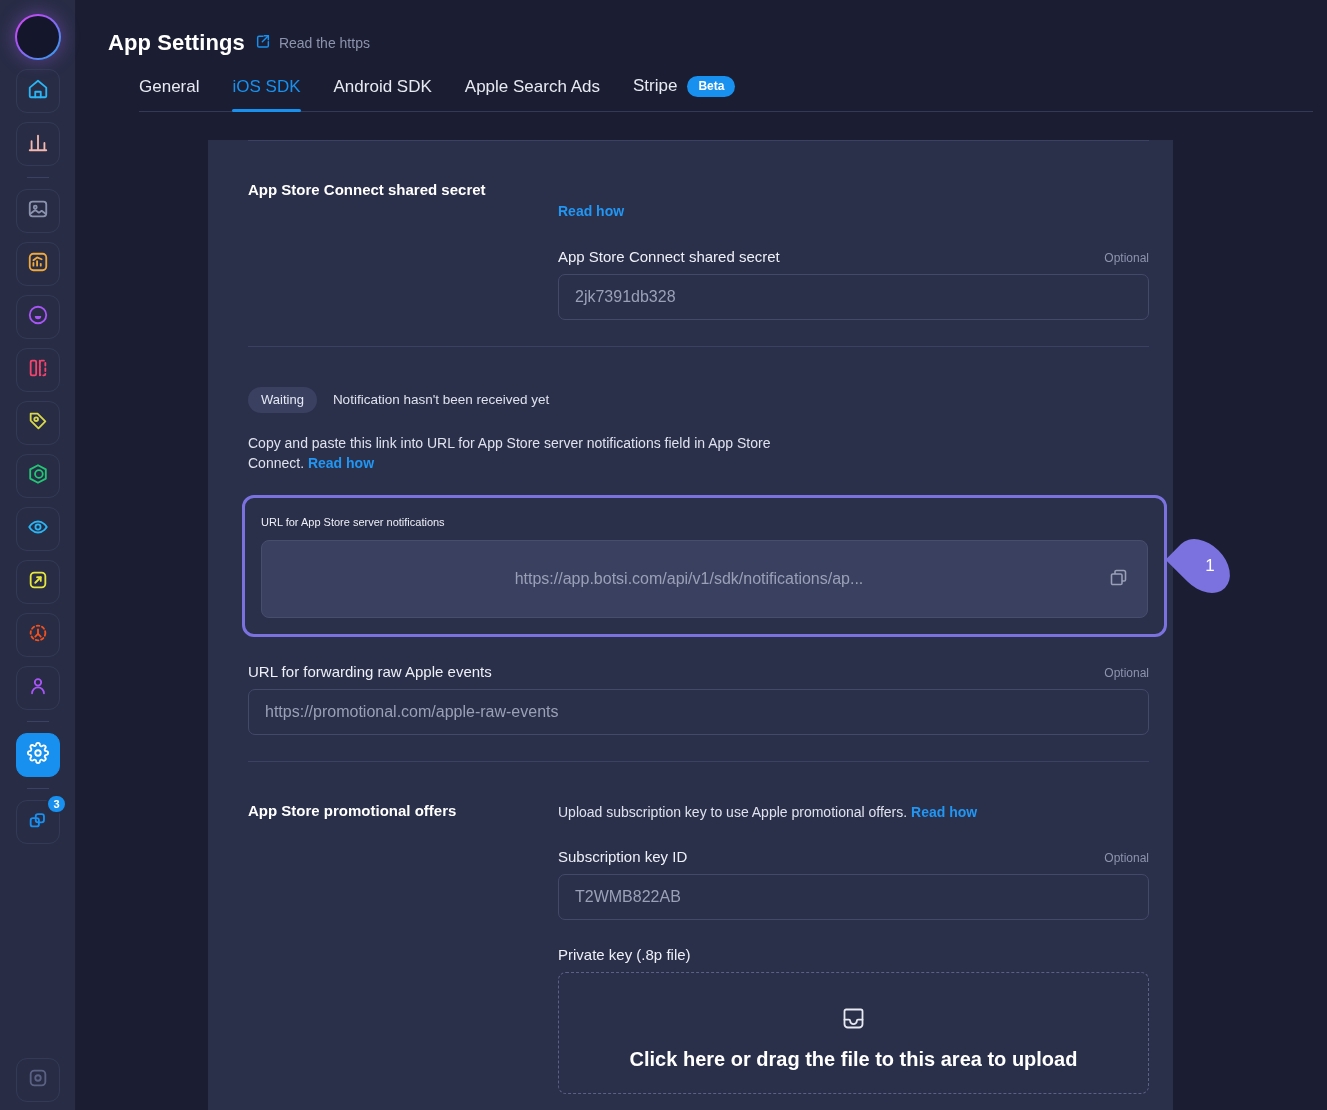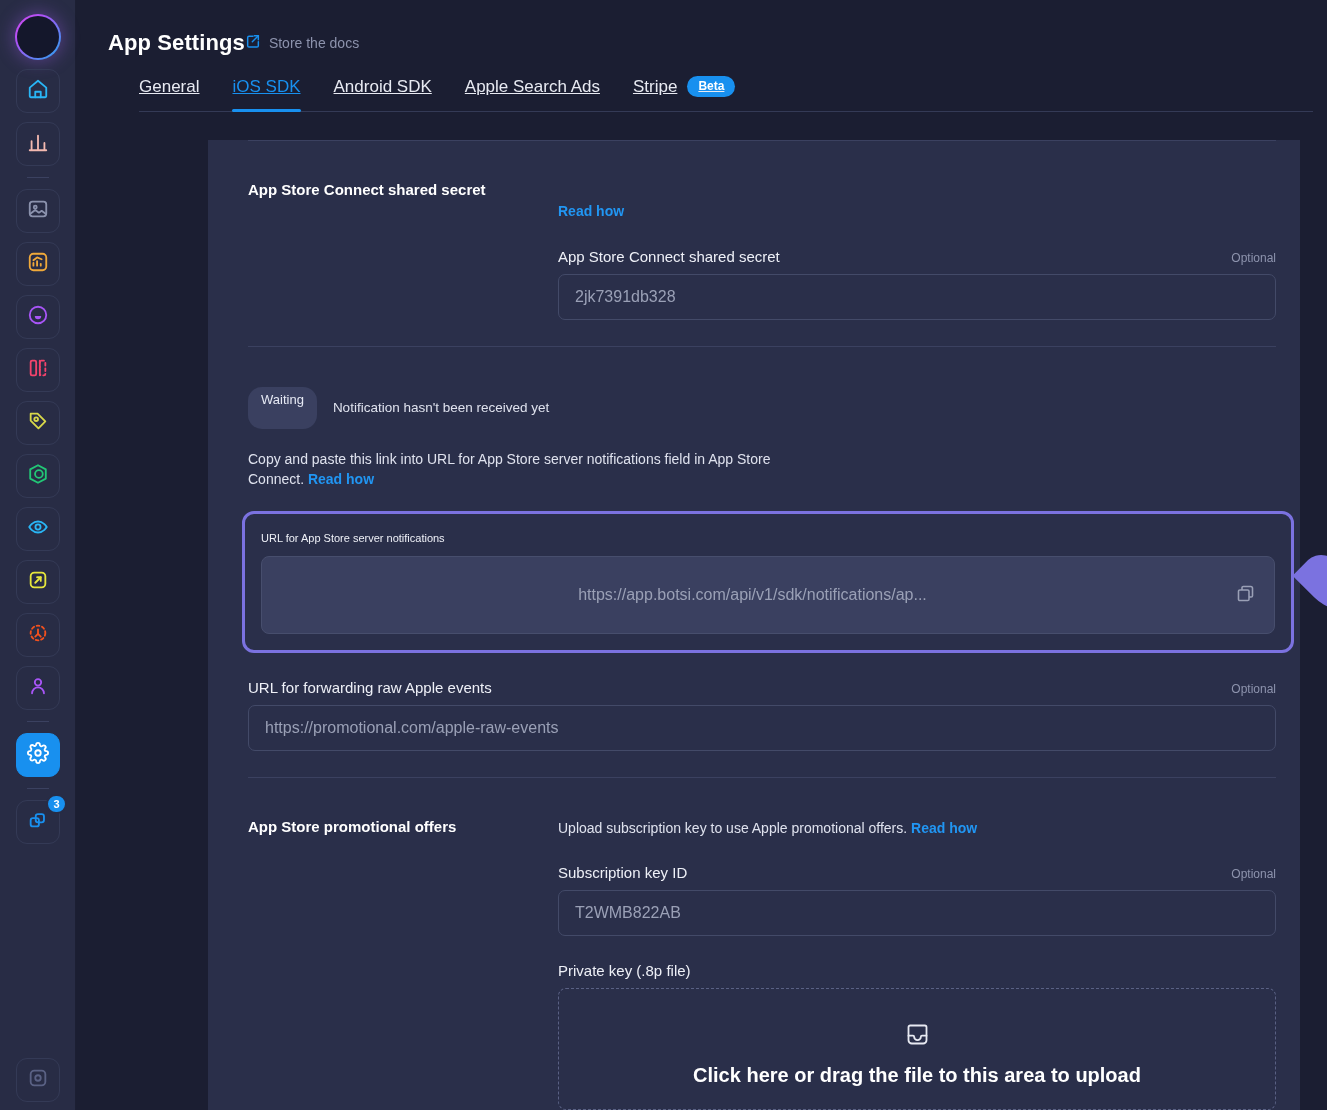--- a/index.html
+++ b/index.html
@@ -42,46 +42,46 @@
     min-width: 20px; height: 20px; padding: 0 5px;
     border-radius: 10px; background: #1890ef; color: #fff;
     font-size: 11px; font-weight: bold;
     display: flex; align-items: center; justify-content: center;
     border: 2px solid #282c45;
   }
 
   
   #page { position: absolute; left: 76px; top: 0; right: 0; bottom: 0; }
 
-  #page-header { padding: 30px 0 0 32px; display: flex; align-items: center; }
+  #page-header { padding: 30px 0 0 32px; display: flex; align-items: center; gap: 10px; }
   #page-title { font-size: 22px; font-weight: bold; color: #fff; letter-spacing: .1px; }
   #docs-link { display: flex; align-items: center; gap: 8px; }
   #docs-link-text { font-size: 14px; color: #8d93ad; }
 
   #tabs-wrap { margin-top: 20px; padding-left: 32px; position: relative; }
   #tabs { display: flex; align-items: flex-end; gap: 33px; padding-left: 31px; }
   .tab {
     position: relative; padding-bottom: 14px;
     font-size: 17px; color: #e8eaf2;
-    display: flex; align-items: flex-end; gap: 10px; text-decoration: underline;
+    display: flex; align-items: flex-start; gap: 10px;
   }
   .tab.active { color: #1890ef; }
   .tab.active::after {
     content: ""; position: absolute; left: 0; right: 0; bottom: -1px;
     height: 3px; background: #1890ef; border-radius: 2px;
   }
   .tab-badge {
     background: #1890ef; color: #fff; font-size: 12px; font-weight: bold;
     border-radius: 11px; padding: 3px 11px 4px;
   }
   #tabs-rule { height: 1px; background: #343a56; margin-left: 31px; margin-right: 14px; }
 
   
   #content-card {
-    position: absolute; left: 132px; top: 140px; width: 1092px; bottom: 0;
+    position: absolute; left: 132px; top: 140px; width: 965px; bottom: 0;
     background: #2a2f4a;
   }
   .section {
     display: flex; padding: 0 24px 0 40px;
   }
   .section-rule { height: 1px; background: #3b4160; margin: 0 24px 0 40px; }
   .section-title {
     width: 310px; flex: 0 0 310px;
     font-size: 15px; font-weight: bold; color: #fff;
     padding-top: 40px;
@@ -99,21 +99,21 @@
     margin-top: 9px;
     height: 46px; border-radius: 7px;
     border: 1px solid #434a68;
     display: flex; align-items: center; padding: 0 16px;
     font-size: 16px; color: #9aa0b6;
   }
 
   .status-row { display: flex; align-items: center; gap: 16px; }
   .status-badge {
     background: #3a4060; color: #e6e9f4; font-size: 13px;
-    padding: 5px 13px 22px; border-radius: 14px;
+    padding: 5px 13px 6px; border-radius: 14px;
   }
   .status-text { font-size: 13.5px; color: #dfe2ee; }
 
   
   #highlight-box {
     position: relative;
     margin-top: 22px; margin-left: -6px; margin-right: -18px;
     border: 3px solid #7b72e0; border-radius: 12px;
     padding: 14px 16px 16px 16px;
   }
@@ -315,21 +315,21 @@
   <div id="page-header">
     <div id="page-title">App Settings</div>
     <div id="docs-link">
       <span>
         <svg width="16" height="16" viewBox="0 0 24 24" fill="none" stroke="#1890ef" stroke-width="2.2" stroke-linecap="round" stroke-linejoin="round">
             <path d="M20 13v6a2 2 0 0 1-2 2H6a2 2 0 0 1-2-2V7a2 2 0 0 1 2-2h6"></path>
             <path d="M14 4h6v6"></path>
             <path d="M11 13 20 4"></path>
           </svg>
       </span>
-      <span id="docs-link-text">Store the docs</span>
+      <span id="docs-link-text">Read the https</span>
     </div>
   </div>
 
   <div id="tabs-wrap">
     <div id="tabs">
       <div class="tab">
         <span>General</span>
       </div>
       <div class="tab active">
         <span>iOS SDK</span>

